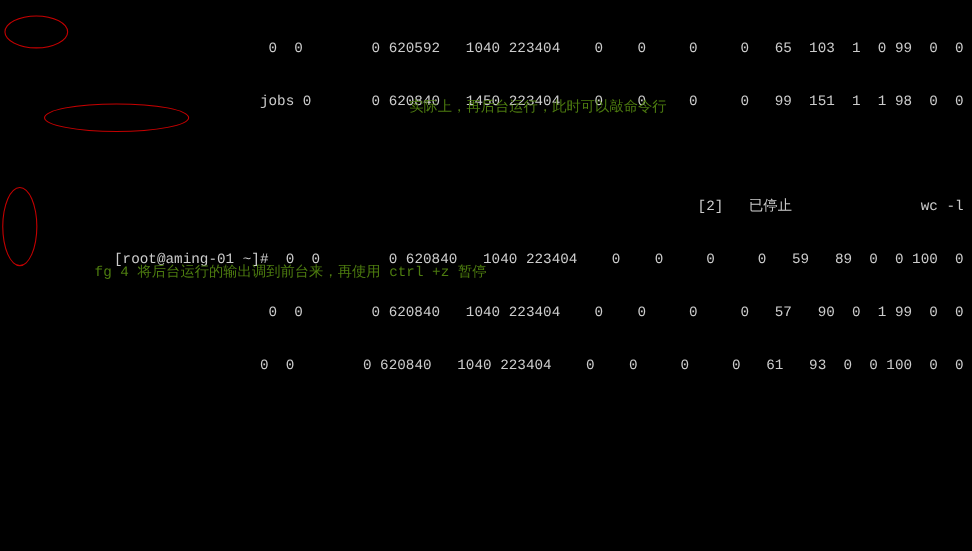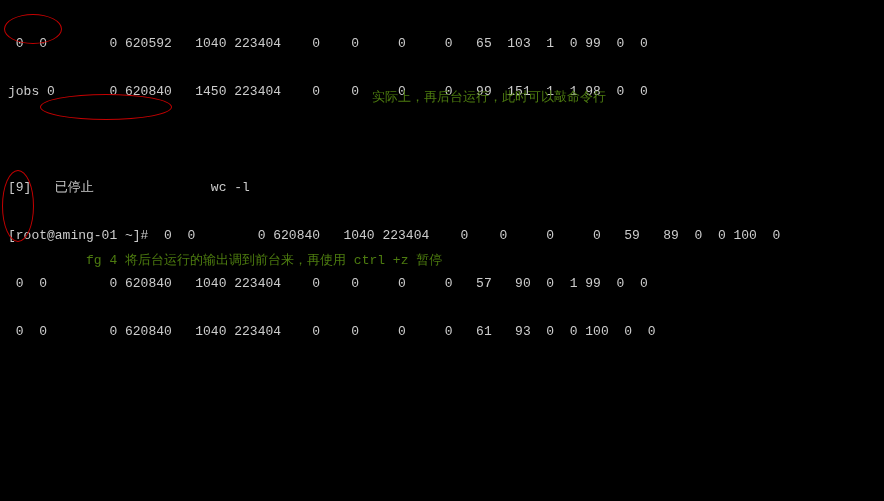--- a/index.html
+++ b/index.html
@@ -12,21 +12,21 @@
     line-height: 16px;
     width: 884px;
     height: 501px;
     overflow: hidden;
   }
   .terminal {
     position: relative;
     padding: 4px 8px;
     white-space: pre;
   }
-  .line { display: block; min-height: 16px; }
+  .line { display: block; min-height: 16px; text-align: right; }
   .annot {
     position: absolute;
     color: #4d7c0f;
     font-family: Liberation Mono, monospace;
     font-size: 13px;
     pointer-events: none;
     white-space: nowrap;
   }
   .ellipse {
     position: absolute;
@@ -35,21 +35,21 @@
     pointer-events: none;
   }
 </style>
 </head>
 <body>
 
 <div class="terminal">
   <span class="line"> 0  0        0 620592   1040 223404    0    0     0     0   65  103  1  0 99  0  0</span>
   <span class="line">jobs 0       0 620840   1450 223404    0    0     0     0   99  151  1  1 98  0  0</span>
   <span class="line"></span>
-  <span class="line">[9]   已停止               wc -l</span>
+  <span class="line">[2]   已停止               wc -l</span>
   <span class="line">[root@aming-01 ~]#  0  0        0 620840   1040 223404    0    0     0     0   59   89  0  0 100  0</span>
   <span class="line"> 0  0        0 620840   1040 223404    0    0     0     0   57   90  0  1 99  0  0</span>
   <span class="line"> 0  0        0 620840   1040 223404    0    0     0     0   61   93  0  0 100  0  0</span>
   
   
   
   
   
   
   
@@ -59,21 +59,21 @@
   
   
   
   
   
   
 
   
   <div class="annot" style="left: 372px; top: 90px;" id="annot1">实际上，再后台运行，此时可以敲命令行</div>
 
-  <div class="annot" id="annot2" style="left: 86px; top: 253px;">
+  <div class="annot" id="annot2" style="left: 86px; top: 240px;">
     <span>fg 4 </span><span>将后台运行的输出调到前台来，再使用 </span><span>ctrl +z </span><span>暂停</span>
   </div>
 
   
   <div class="ellipse" id="ell0" style="left: 4px; top: 14px; width: 56px; height: 28px;"></div>
   <div class="ellipse" id="ell1" style="left: 40px; top: 94px; width: 130px; height: 24px;"></div>
   <div class="ellipse" id="ell2" style="left: 2px; top: 170px; width: 30px; height: 70px;"></div>
 </div>
 
 </body></html>

